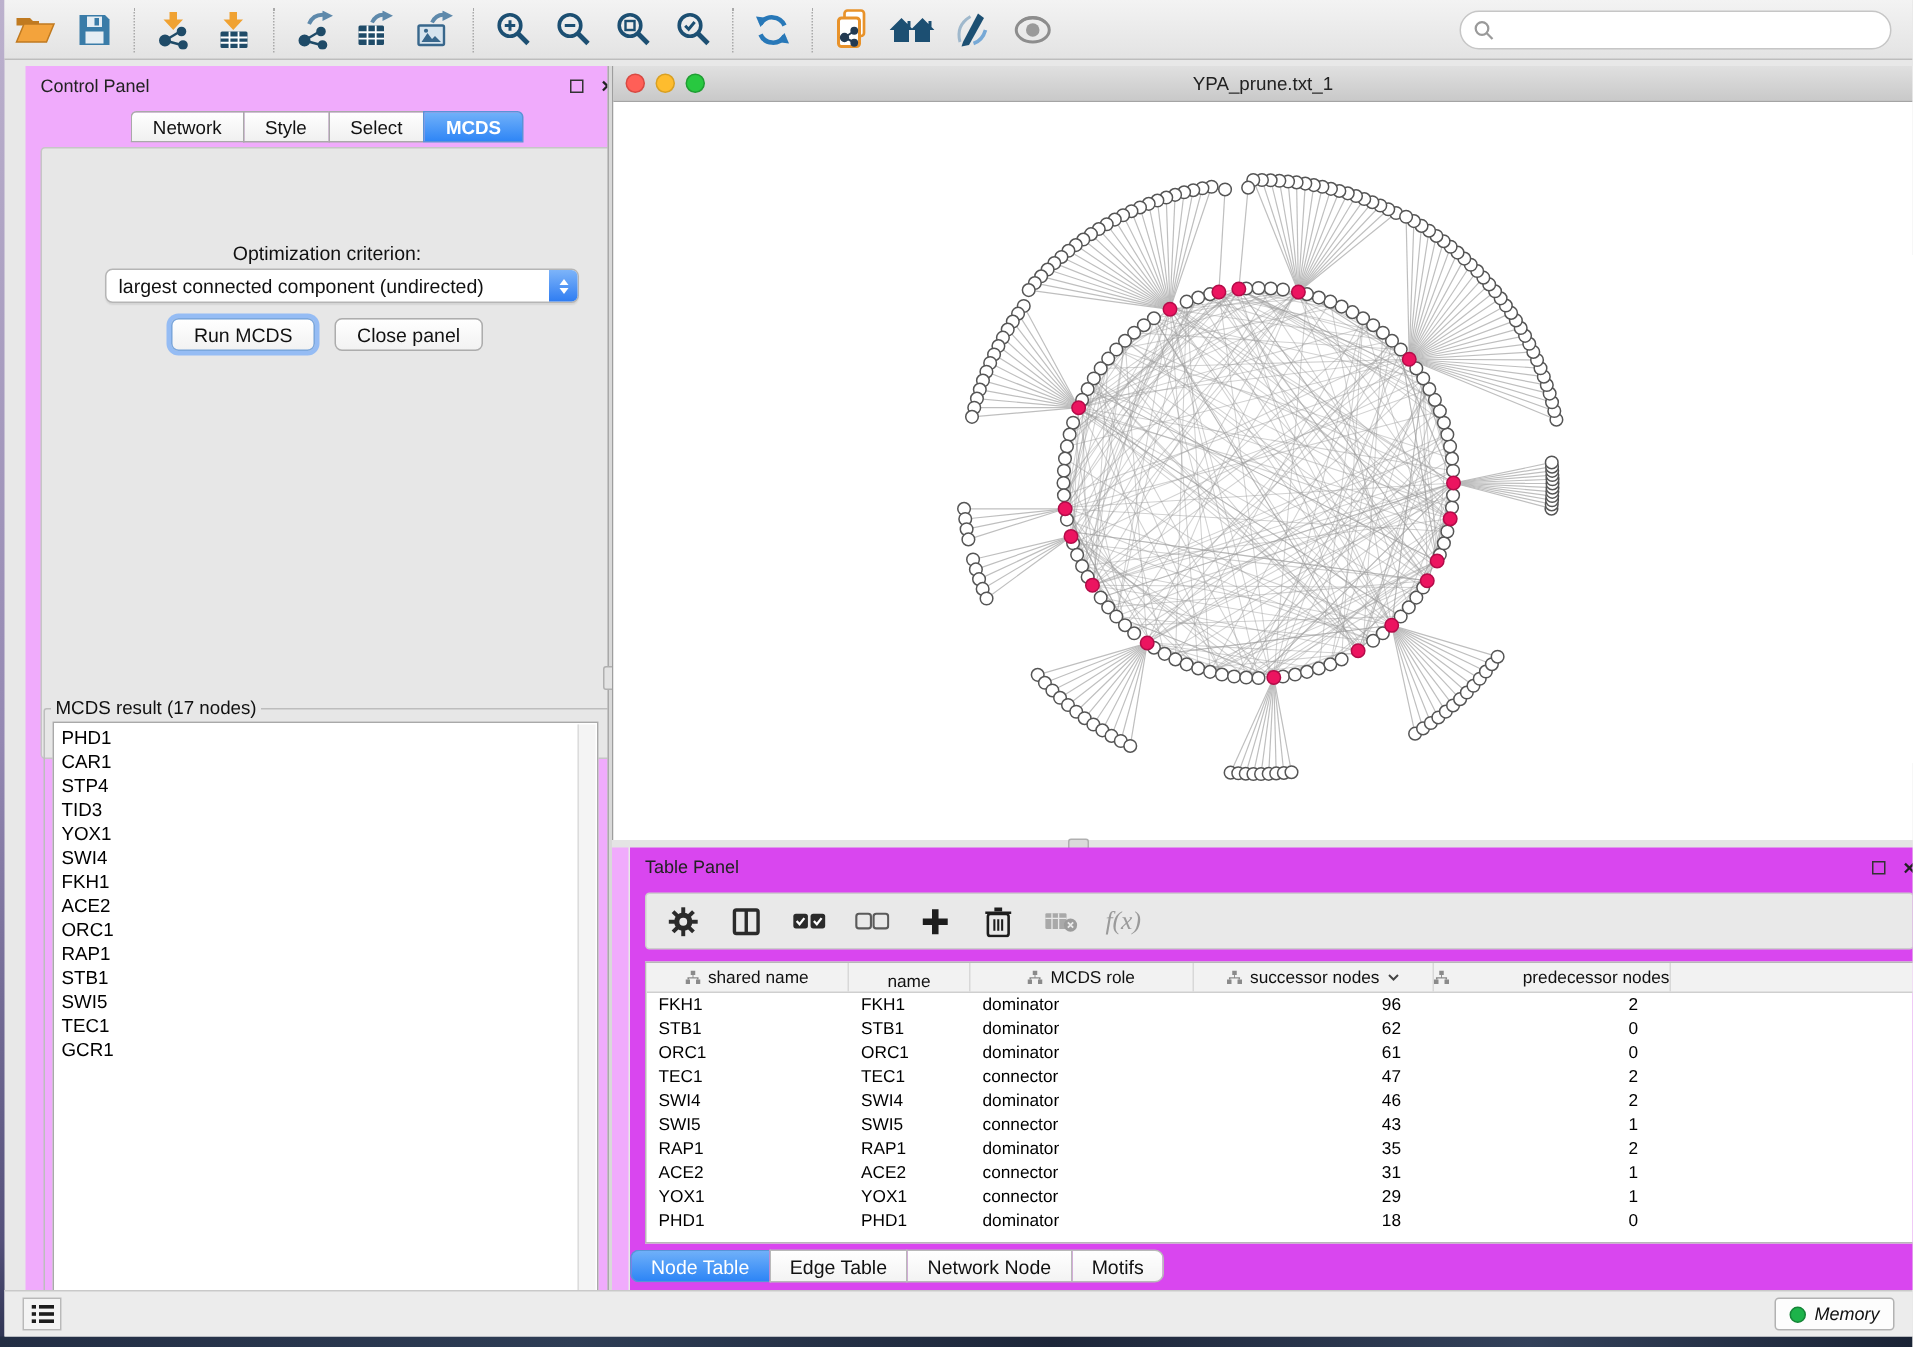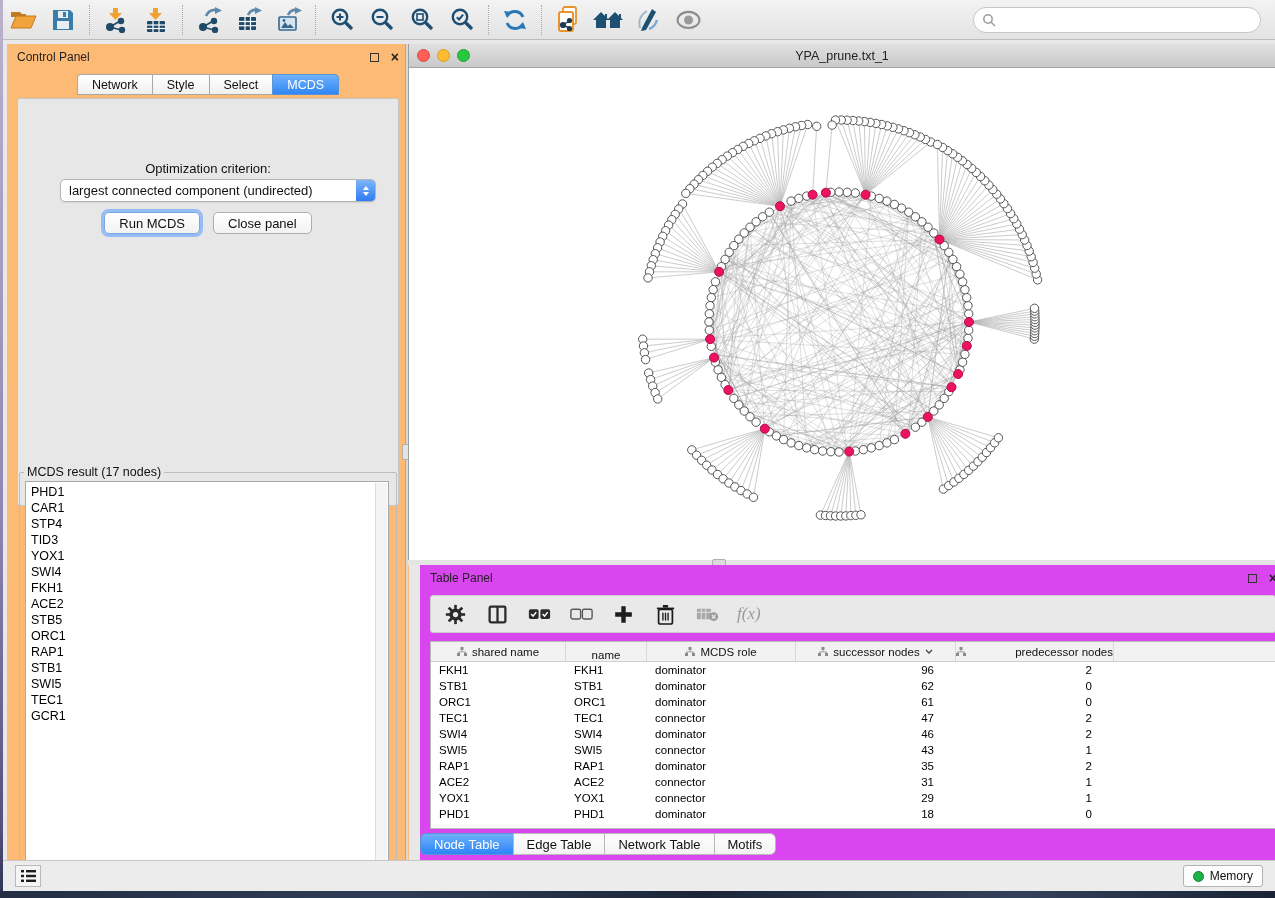--- a/index.html
+++ b/index.html
@@ -12,30 +12,30 @@
   #desktop-bottom { left:0; top:891px; width:1275px; height:7px; background:linear-gradient(90deg,#232e44,#2e3d55 30%,#1d2639 55%,#33415a 80%,#1a2335); }
 
   
   #toolbar { left:3px; top:0; width:1272px; height:40px; background:linear-gradient(#f3f3f3,#e3e3e3); border-bottom:1px solid #bdbdbd; display:flex; align-items:center; }
   .tb-btn { width:40px; height:34px; display:flex; align-items:center; justify-content:center; flex:none; }
   .tb-sep { width:1px; height:30px; margin:0 6px; flex:none; border-left:1px dotted #a9a9a9; }
   #toolbar-search { margin-left:auto; margin-right:14px; width:288px; height:26px; background:#fff; border:1px solid #c6c6c6; border-radius:13px; display:flex; align-items:center; padding-left:8px; }
   #toolbar-search input { border:none; outline:none; flex:1; height:20px; font-size:12px; background:transparent; }
 
   
-  #control-panel { left:7px; top:44px; width:402px; height:816px; background:#fdba74; }
+  #control-panel { left:17px; top:44px; width:402px; height:816px; background:#f0abfc; }
   .panel-head { height:26px; display:flex; align-items:center; padding:0 10px; font-size:12px; color:#222; }
   .panel-head .sp { flex:1; }
   .float-ic { width:9px; height:9px; border:1.5px solid #333; margin-right:12px; display:inline-block; }
   .close-ic { font-size:14px; font-weight:bold; color:#222; line-height:1; }
   #cp-tabs { position:absolute; left:0; top:30px; width:100%; display:flex; justify-content:center; z-index:2; }
   .cp-tab { height:21px; padding:0 14px; font-size:12.5px; display:flex; align-items:center; background:linear-gradient(#ffffff,#f0f0f0); border:1px solid #a9a9a9; border-right-width:0; color:#111; }
   .cp-tab:first-child { border-radius:4px 0 0 0; }
   .cp-tab:last-child { border-right-width:1px; border-radius:0 4px 0 0; }
-  .cp-tab.active { background:linear-gradient(#71b1f9,#2f86f6); color:#fff; border-color:#5a93d6; }
+  .cp-tab.active { background:linear-gradient(#71b1f9,#2f86f6); color:#fff; border-color:#5a93d6;font-weight:bold; }
   #cp-card { left:10px; top:54px; width:382px; height:408px; background:#e7e7e7; border:1px solid #c6c6c6; border-radius:3px; }
   #opt-label { top:62px; left:0; width:100%; text-align:center; font-size:13px; color:#111; }
   #opt-select { left:42px; top:80px; width:316px; height:23px; background:#fff; border:1px solid #b5b5b5; border-radius:5px; display:flex; align-items:center; font-size:13px; color:#111; box-shadow:0 1px 1px rgba(0,0,0,.08); }
   #opt-select .val { flex:1; padding-left:8px; white-space:nowrap; overflow:hidden; }
   #opt-select .step { width:19px; height:21px; border-radius:0 4px 4px 0; background:linear-gradient(#7db4f9,#2f7df2); display:flex; flex-direction:column; align-items:center; justify-content:center; gap:2px; }
   .tri-up { width:0; height:0; border-left:3.5px solid transparent; border-right:3.5px solid transparent; border-bottom:4.5px solid #fff; }
   .tri-dn { width:0; height:0; border-left:3.5px solid transparent; border-right:3.5px solid transparent; border-top:4.5px solid #fff; }
   #cp-buttons { top:113px; left:0; width:100%; display:flex; justify-content:center; gap:13px; }
   .mac-btn { height:22px; padding:0 14px; background:linear-gradient(#ffffff,#f2f2f2); border:1px solid #adadad; border-radius:5px; font-size:13px; color:#111; display:flex; align-items:center; }
   .mac-btn.focused { box-shadow:0 0 0 3px rgba(104,164,250,.65); border-color:#7ba7dd; }
@@ -73,21 +73,21 @@
   .tcell.r { padding-right:22px; text-align:right; }
   #tbl-scroll { position:absolute; right:0; top:21px; width:13px; height:167px; border-left:1px solid #e2e2e2; background:#fdfdfd; }
   #tbl-thumb { position:absolute; left:2px; top:2px; width:9px; height:92px; background:#c2c2c2; border-radius:5px; }
   #tp-tabs { position:absolute; left:0; top:268px; width:100%; display:flex; justify-content:flex-start; }
   .tp-tab { height:22px; padding:0 13px; display:flex; align-items:center; font-size:13px; background:linear-gradient(#ffffff,#f3f3f3); border:1px solid #b9b9b9; border-right-width:0; color:#111; }
   .tp-tab:first-child { border-radius:6px 0 0 6px; }
   .tp-tab:last-child { border-right-width:1px; border-radius:0 6px 6px 0; }
   .tp-tab.active { background:linear-gradient(#6fb0f9,#2d85f6); color:#fff; border-color:#5a93d6; }
 
   
-  #status-bar { left:3px; top:860px; width:1272px; height:31px; background:#ececec; border-top:1px solid #c9c9c9; display:flex; align-items:center; padding:0 12px; }
+  #status-bar { left:3px; top:860px; width:1272px; height:31px; background:#ececec; border-top:1px solid #c9c9c9; display:flex; align-items:center; padding:0 12px;font-style:italic; }
   #list-btn { width:26px; height:22px; background:#f4f4f4; border:1px solid #b9b9b9; display:flex; align-items:center; justify-content:center; }
   #memory-btn { margin-left:auto; height:22px; padding:0 9px; background:#fdfdfd; border:1px solid #b2b2b2; border-radius:3px; display:flex; align-items:center; gap:6px; font-size:12px; color:#111; }
   #memory-dot { width:11px; height:11px; border-radius:50%; background:#1db34a; border:1px solid #158537; }
 </style>
 </head>
 <body>
 
 <div class="abs" id="desktop-left"></div>
 <div class="abs" id="desktop-bottom"></div>
 
@@ -283,21 +283,20 @@
     <div id="mcds-list">
       <ul>
           <li>PHD1</li>
           <li>CAR1</li>
           <li>STP4</li>
           <li>TID3</li>
           <li>YOX1</li>
           <li>SWI4</li>
           <li>FKH1</li>
           <li>ACE2</li>
-          <li>STB5</li>
           <li>ORC1</li>
           <li>RAP1</li>
           <li>STB1</li>
           <li>SWI5</li>
           <li>TEC1</li>
           <li>GCR1</li>
         </ul>
       <div id="mcds-scroll"></div>
     </div>
   </fieldset>
@@ -1188,21 +1187,21 @@
           <div class="tcell r" style="width: 158px;">0</div>
         </div>
       </div>
     <div id="tbl-scroll">
         <div id="tbl-thumb"></div>
       </div>
   </div>
   <div id="tp-tabs">
       <div class="tp-tab active">Node Table</div>
       <div class="tp-tab">Edge Table</div>
-      <div class="tp-tab">Network Table</div>
+      <div class="tp-tab">Network Node</div>
       <div class="tp-tab">Motifs</div>
     </div>
 </div>
 
 <div class="abs" id="status-bar">
   <div id="list-btn">
     <svg width="15" height="12" viewBox="0 0 15 12">
         <g fill="#1d1d1d">
           <rect x="0" y="0" width="3" height="2.4"></rect>
           <rect x="5" y="0" width="10" height="2.4"></rect>

